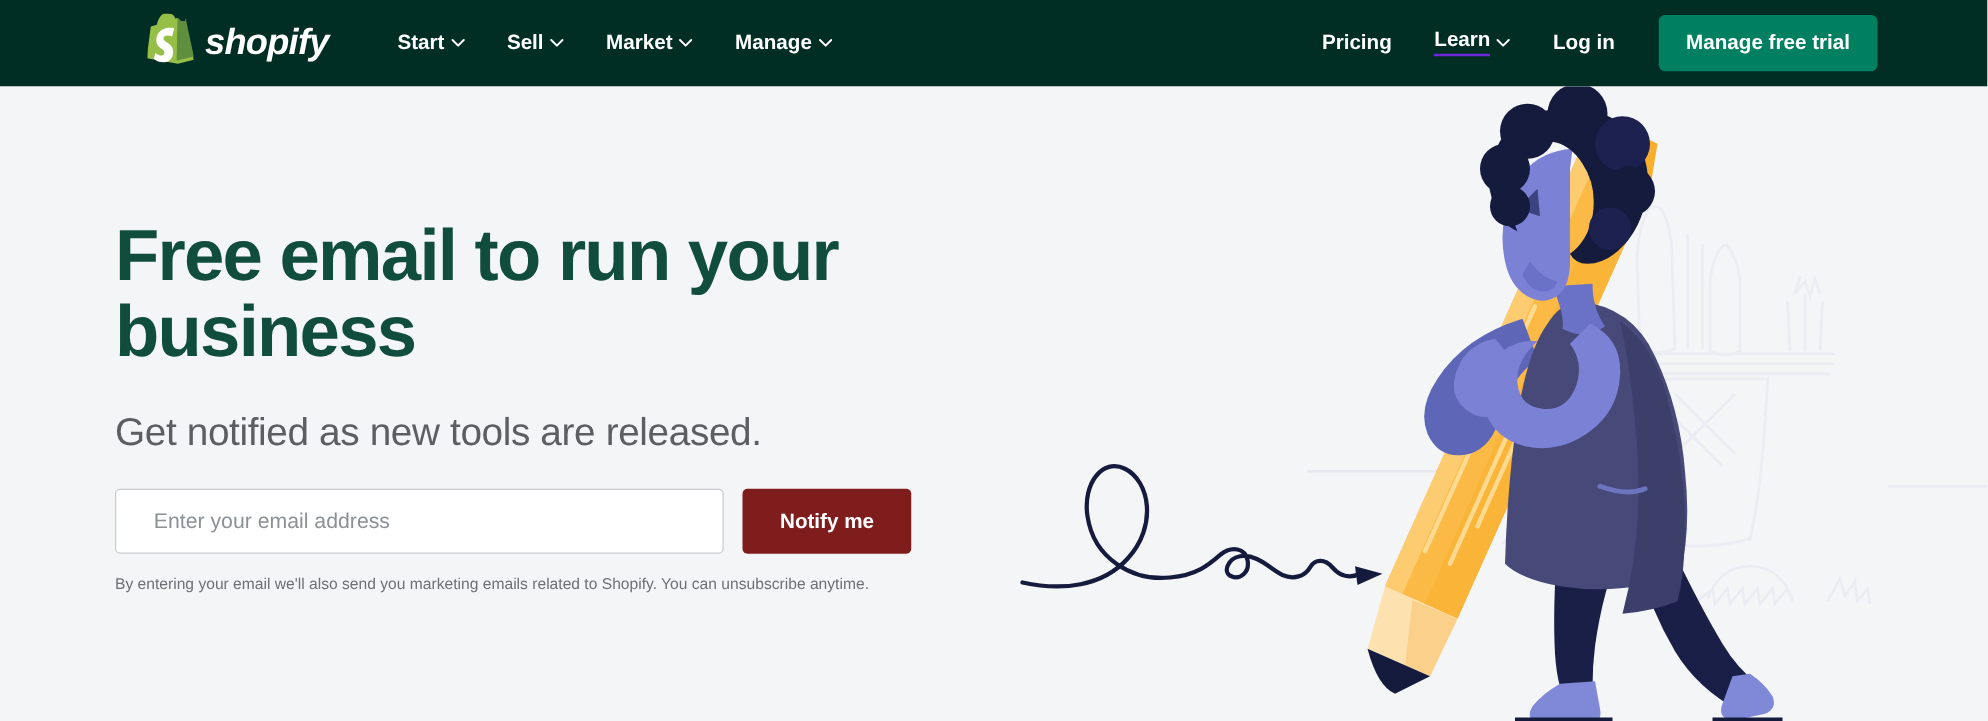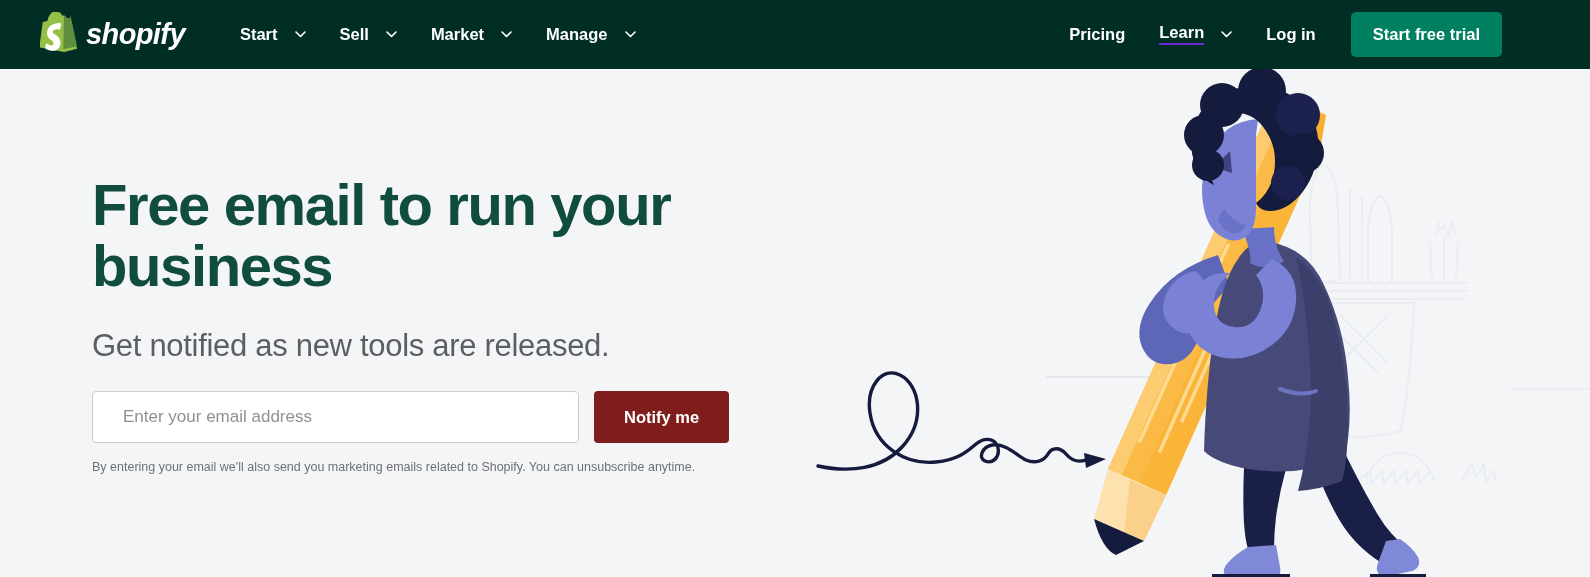--- a/index.html
+++ b/index.html
@@ -17,21 +17,21 @@
     color: #202223;
     -webkit-font-smoothing: antialiased;
   }
 
   
   .header {
     height: 69px;
     background: #002e25;
     display: flex;
     align-items: center;
-    padding: 0 88px 0 40px;
+    padding: 0 88px 0 118px;
     position: relative;
     z-index: 10;
   }
 
   .logo {
     display: flex;
     align-items: center;
     gap: 9px;
     cursor: pointer;
     margin-right: 38px;
@@ -48,21 +48,21 @@
 
   .nav-main {
     display: flex;
     align-items: center;
     gap: 0;
   }
 
   .nav-item {
     display: flex;
     align-items: center;
-    gap: 17px;
+    gap: 5px;
     padding: 8px 17px;
     font-size: 16.5px;
     font-weight: 700;
     color: #ffffff;
     cursor: pointer;
     white-space: nowrap;
     position: relative;
   }
   .nav-item .label { line-height: 1; }
   .chev {
@@ -264,21 +264,21 @@
         <svg width="11" height="7" viewBox="0 0 11 7">
             <path d="M1 1l4.5 4.5L10 1" stroke="#fff" stroke-width="1.6" fill="none" stroke-linecap="round" stroke-linejoin="round"></path>
           </svg>
       </span>
     </div>
 
     <div class="nav-item">
       <span class="label">Log in</span>
     </div>
 
-    <button class="cta-trial">Start free trial</button>
+    <button class="cta-trial">Manage free trial</button>
 
   </div>
 </header>
 
 <main class="hero">
 
   <div class="illustration">
     <svg viewBox="0 0 780 508" preserveAspectRatio="xMaxYMax meet">
 
       <g opacity="0.5" stroke="#e3e6ef" stroke-width="2.2" fill="none">

